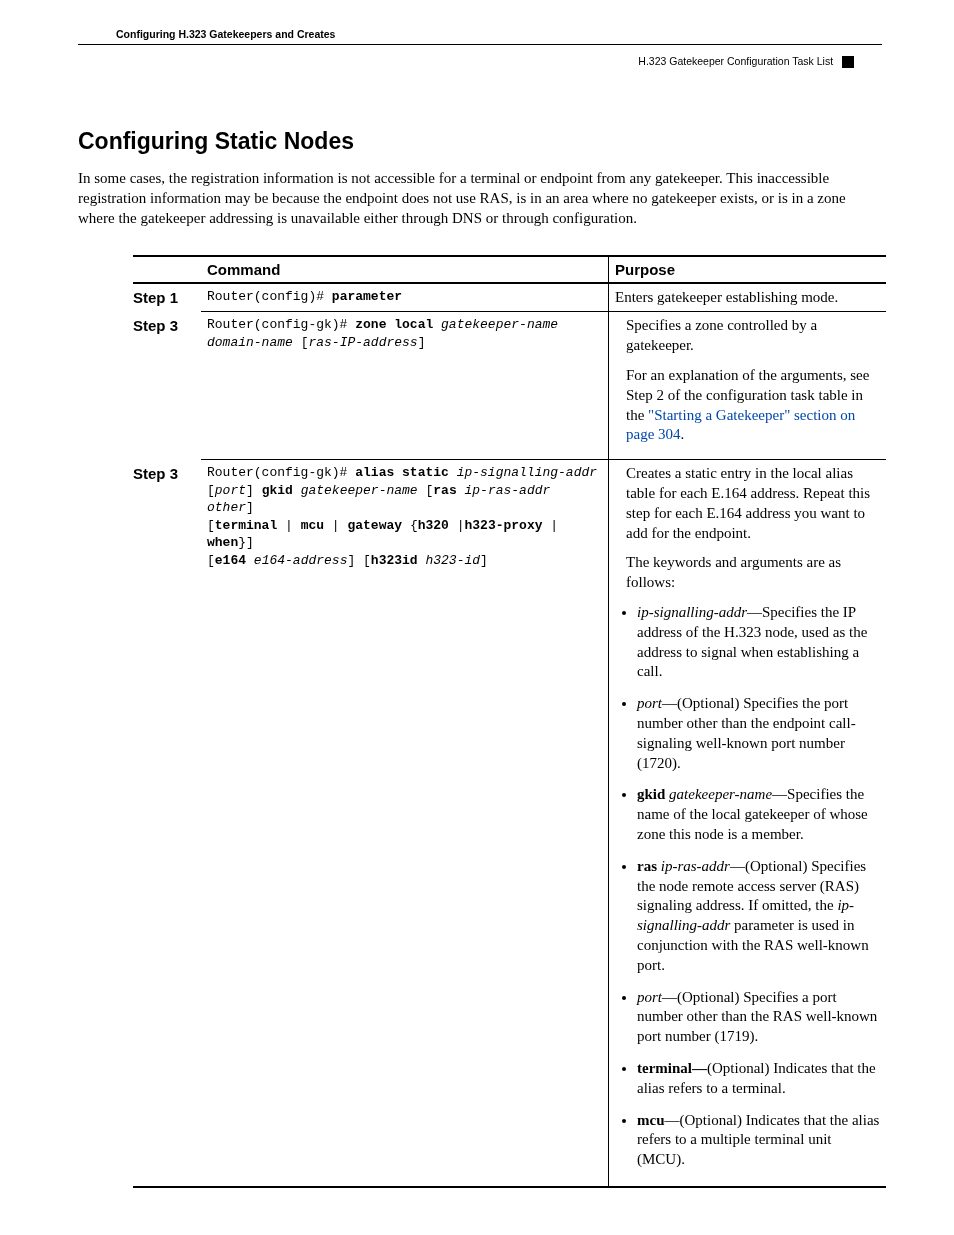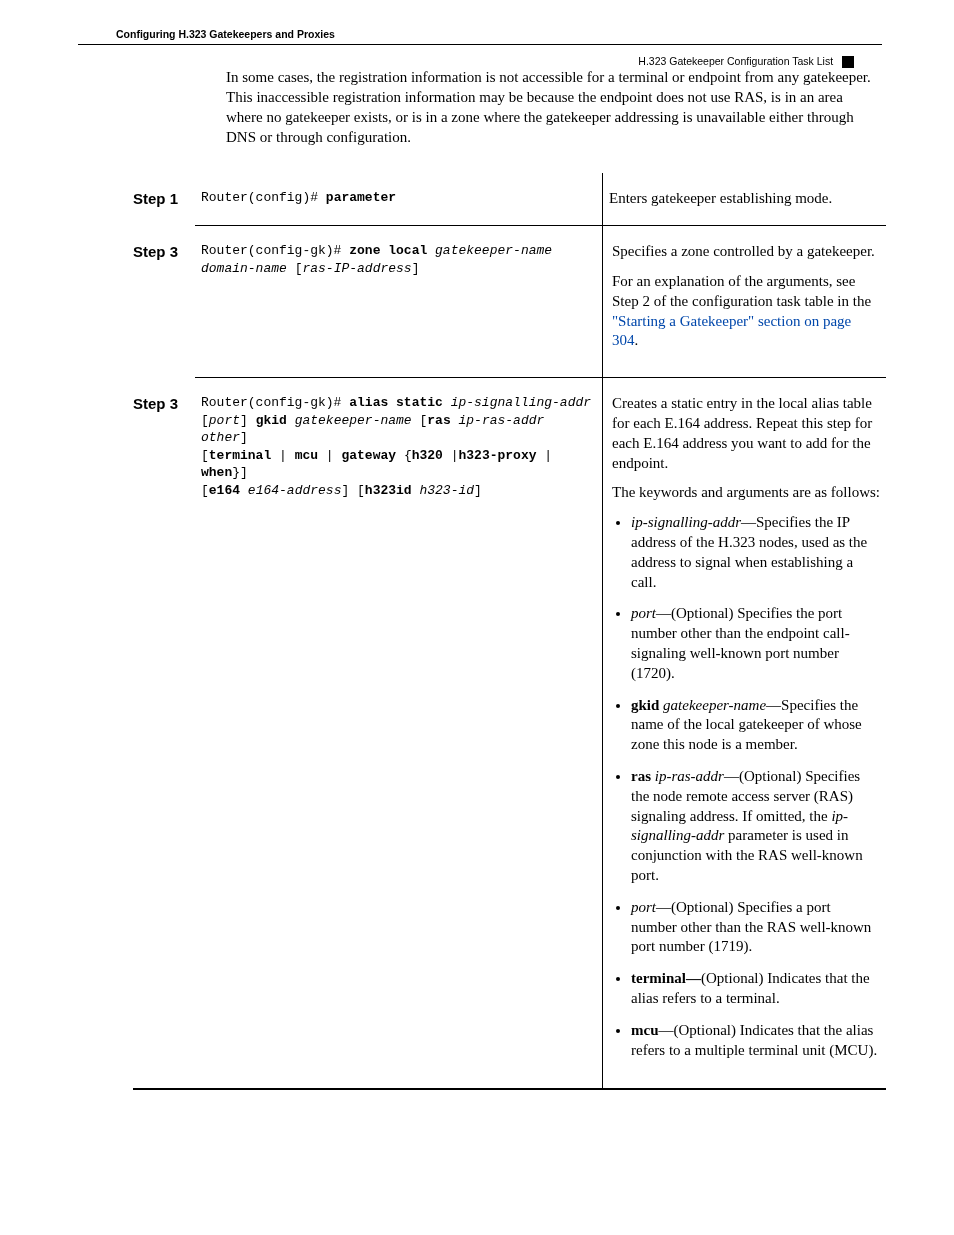--- a/index.html
+++ b/index.html
@@ -37,21 +37,20 @@
     vertical-align: middle; margin-left: 6px;
   }
   .h2 {
     font-family: Arial, Helvetica, sans-serif;
     font-weight: bold;
     font-size: 23px;
     margin-top: 60px;
     margin-bottom: 14px;
   }
   .body-indent {
-    margin-left: 148px;
     font-size: 15px;
     line-height: 1.32;
   }
   .body-indent p { margin: 0 0 14px 0; }
   table.cfg {
     width: 753px;
     margin-left: 55px;
     border-collapse: collapse;
     margin-top: 26px;
     font-size: 15px;
@@ -60,63 +59,69 @@
     font-family: Arial, Helvetica, sans-serif;
     font-weight: bold;
     text-align: left;
     border-top: 2px solid #000;
     border-bottom: 2px solid #000;
     padding: 4px 6px;
     font-size: 15px;
   }
   table.cfg td {
     vertical-align: top;
-    padding: 16px 6px;
+    padding: 4px 6px;
     border-bottom: 1px solid #000;
     font-size: 15px;
     line-height: 1.32;
   }
   table.cfg td.stepcell {
     font-family: Arial, Helvetica, sans-serif;
     font-weight: bold;
     width: 56px;
     border: none;
     border-bottom: none;
     padding-left: 0;
   }
   table.cfg tr.last td { border-bottom: 2px solid #000; }
   table.cfg th.cmd, table.cfg td.cmd { width: 395px; }
   table.cfg th.cmd { border-right: 1px solid #000; }
   table.cfg td.cmd { border-right: 1px solid #000; font-family: "Courier New", monospace; font-size: 13px; line-height: 1.35; }
   table.cfg th.step { width: 56px; border: none; border-bottom: 2px solid #000; border-top: 2px solid #000; visibility: hidden; }
   .mono-b { font-weight: bold; }
   .mono-i { font-style: italic; }
-  .purpose p { margin: 0 0 10px 3px; }
+  .purpose p { margin: 0 0 10px 11px; }
   .purpose ul { margin: 6px 0 0 0; padding-left: 22px; }
   .purpose li { margin-bottom: 12px; }
   .link { color: #0047ab; }
 </style>
 </head>
 <body>
 
 <div class="page">
-  <div class="running-head-left">Configuring H.323 Gatekeepers and Proxies</div>
+  <div class="running-head-left">Configuring H.323 Gatekeepers and Creates</div>
   <div class="rule-top"></div>
   <div class="running-head-right">
     <span>H.323 Gatekeeper Configuration Task List</span>
     <span class="black-box-tr"></span>
   </div>
 
+  <div class="h2">Configuring Static Nodes</div>
 
   <div class="body-indent">
     <p>In some cases, the registration information is not accessible for a terminal or endpoint from any gatekeeper. This inaccessible registration information may be because the endpoint does not use RAS, is in an area where no gatekeeper exists, or is in a zone where the gatekeeper addressing is unavailable either through DNS or through configuration.</p>
   </div>
 
   <table class="cfg">
     <tbody>
+        <tr>
+      <th class="step"></th>
+      <th class="cmd">Command</th>
+      <th>Purpose</th>
+    </tr>
 
     <tr>
       <td class="stepcell">Step 1</td>
       <td class="cmd">
         <span>Router(config)# </span><span class="mono-b">parameter</span>
       </td>
       <td class="purpose">
         <span>Enters gatekeeper establishing mode.</span>
       </td>
     </tr>
@@ -138,21 +143,21 @@
       <td class="cmd">
         <span>Router(config-gk)# </span><span class="mono-b">alias static </span><span class="mono-i">ip-signalling-addr</span><br>
         <span>[</span><span class="mono-i">port</span><span>] </span><span class="mono-b">gkid </span><span class="mono-i">gatekeeper-name </span><span>[</span><span class="mono-b">ras </span><span class="mono-i">ip-ras-addr other</span><span>]</span><br>
         <span>[</span><span class="mono-b">terminal</span><span> | </span><span class="mono-b">mcu</span><span> | </span><span class="mono-b">gateway </span><span>{</span><span class="mono-b">h320 </span><span>|</span><span class="mono-b">h323-proxy</span><span> | </span><span class="mono-b">when</span><span>}]</span><br>
         <span>[</span><span class="mono-b">e164 </span><span class="mono-i">e164-address</span><span>] [</span><span class="mono-b">h323id </span><span class="mono-i">h323-id</span><span>]</span>
       </td>
       <td class="purpose">
         <p>Creates a static entry in the local alias table for each E.164 address. Repeat this step for each E.164 address you want to add for the endpoint.</p>
         <p>The keywords and arguments are as follows:</p>
         <ul>
-          <li><i>ip-signalling-addr</i><span>—Specifies the IP address of the H.323 nodes, used as the address to signal when establishing a call.</span></li>
+          <li><i>ip-signalling-addr</i><span>—Specifies the IP address of the H.323 node, used as the address to signal when establishing a call.</span></li>
           <li><i>port</i><span>—(Optional) Specifies the port number other than the endpoint call-signaling well-known port number (1720).</span></li>
           <li><b>gkid </b><i>gatekeeper-name</i><span>—Specifies the name of the local gatekeeper of whose zone this node is a member.</span></li>
           <li><b>ras </b><i>ip-ras-addr</i><span>—(Optional) Specifies the node remote access server (RAS) signaling address. If omitted, the </span><i>ip-signalling-addr</i><span> parameter is used in conjunction with the RAS well-known port.</span></li>
           <li><i>port</i><span>—(Optional) Specifies a port number other than the RAS well-known port number (1719).</span></li>
           <li><b>terminal—</b><span>(Optional) Indicates that the alias refers to a terminal.</span></li>
           <li><b>mcu</b><span>—(Optional) Indicates that the alias refers to a multiple terminal unit (MCU).</span></li>
 
         </ul>
       </td>
     </tr>

